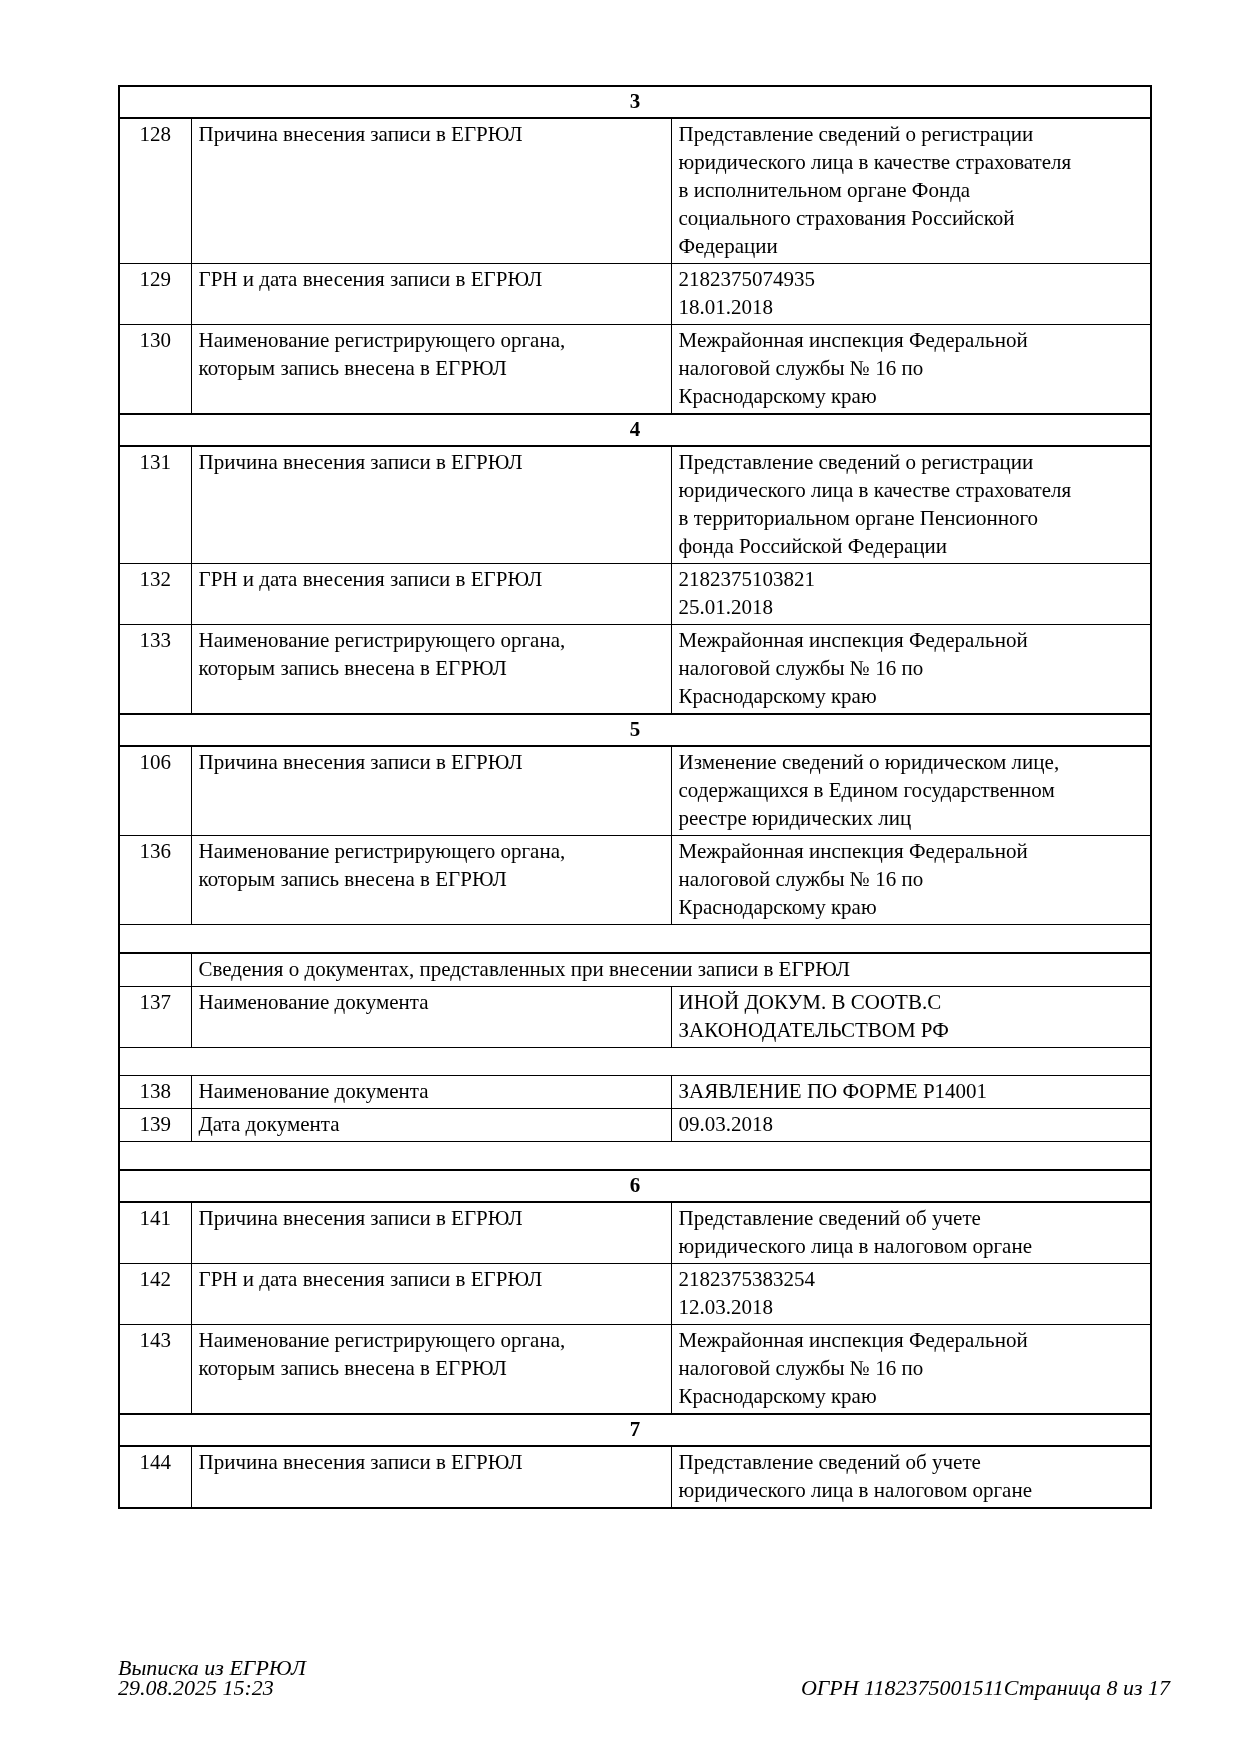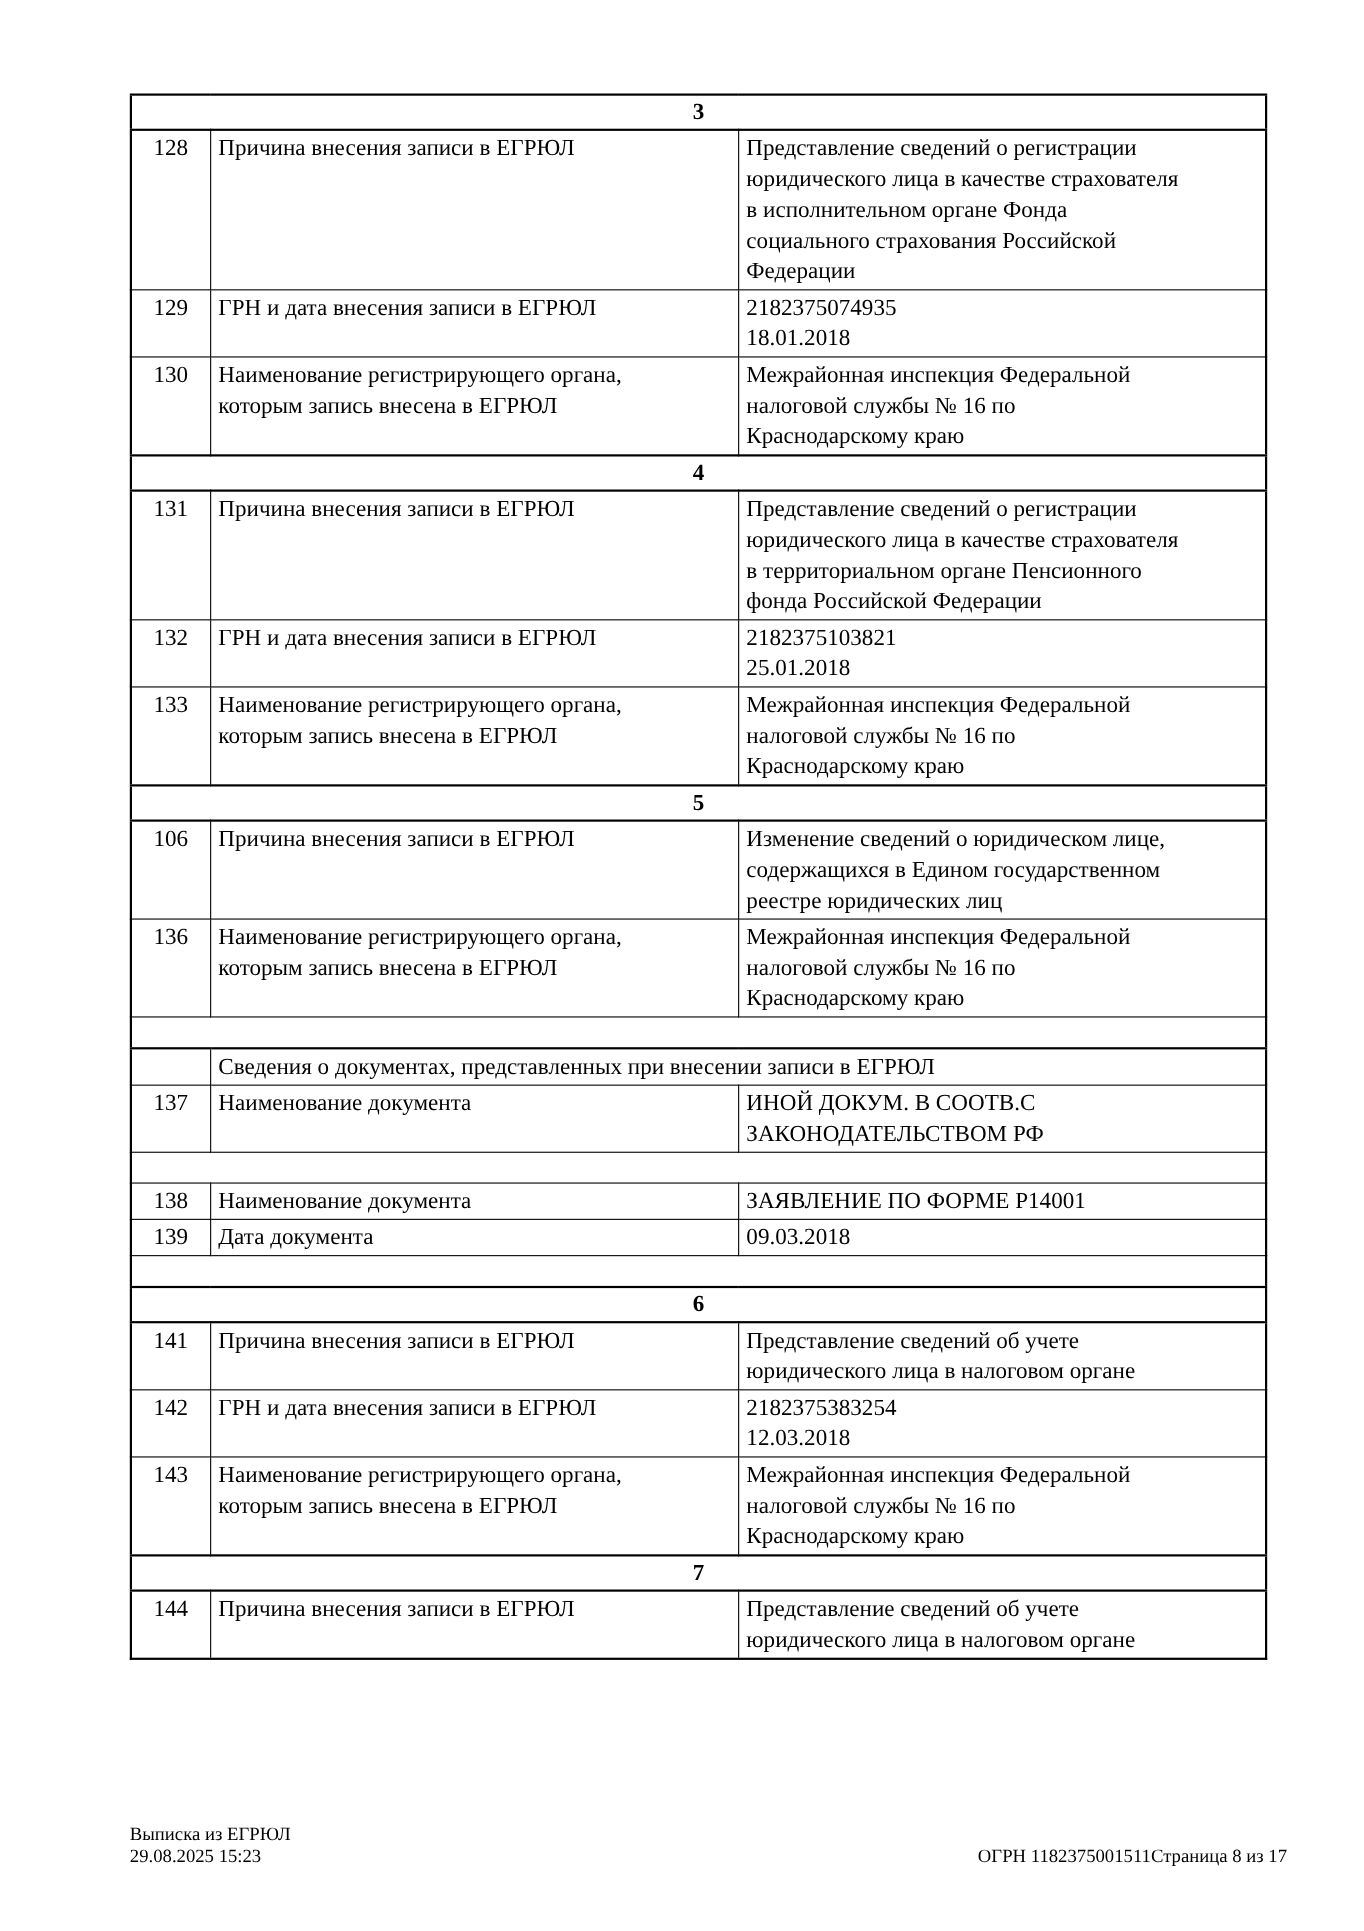--- a/index.html
+++ b/index.html
@@ -62,22 +62,23 @@
   }
 
   .page-footer {
     position: absolute;
     left: 118px;
     top: 1658px;
     width: 1052px;
     display: flex;
     align-items: flex-end;
     justify-content: space-between;
-    font-size: 17px;
+    font-size: 22px;
     line-height: 20px;
+    font-style: italic;
   }
   .footer-left { text-align: left; white-space: pre-line; }
   .footer-center { text-align: right; flex: 1; }
   .footer-right { text-align: left; }
 </style>
 </head>
 <body>
 
 <div class="table-wrap">
   <table class="records">

